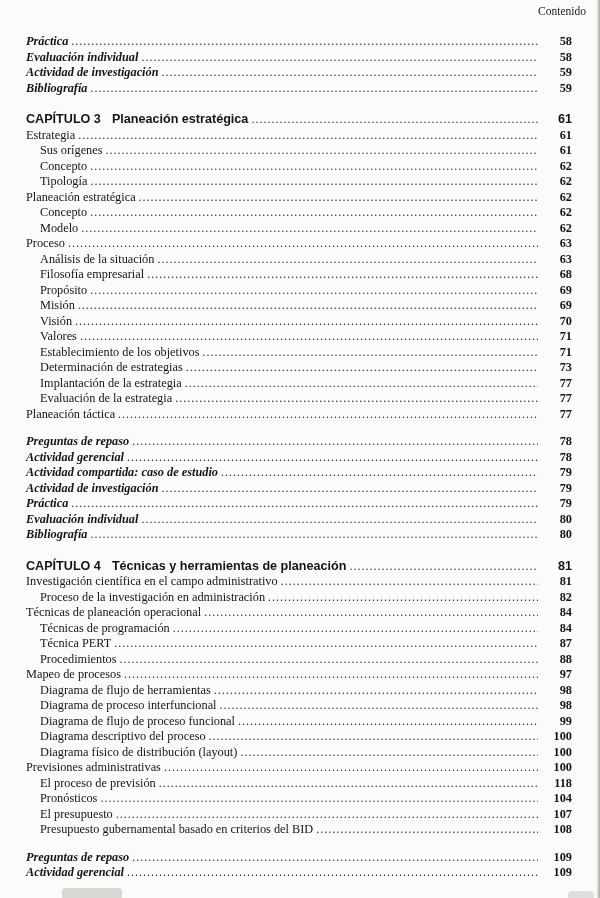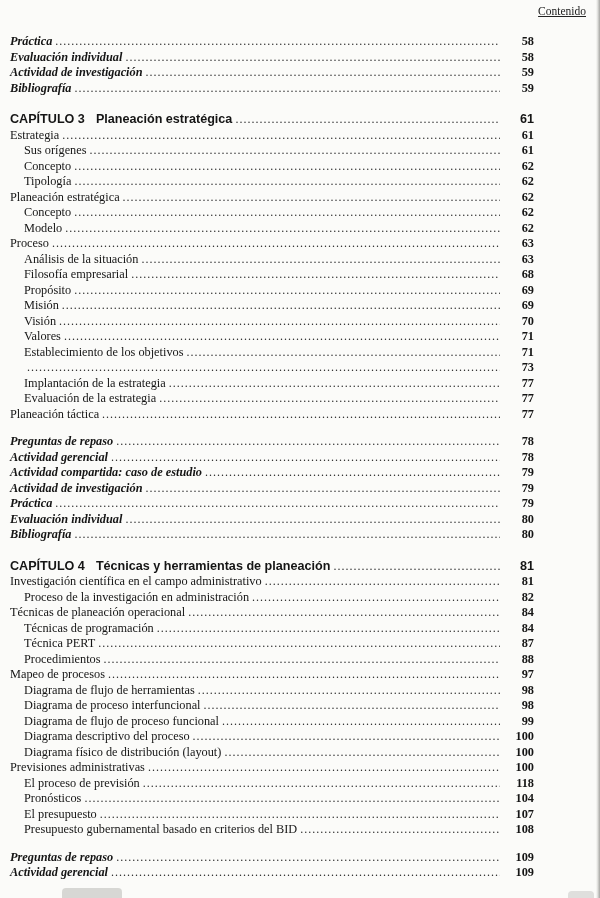--- a/index.html
+++ b/index.html
@@ -12,24 +12,23 @@
     position: relative;
   }
   .sheet { width: 100%; height: 100%; position: relative; }
 
   .running-head {
     text-align: right;
     font-size: 11.5px;
     padding: 5px 14px 17px 0;
     color: #222;
     font-family: "Liberation Serif", serif;
-    text-decoration: underline;
-  }
-
-  .toc { padding: 0 66px 0 10px; }
+  }
+
+  .toc { padding: 0 28px 0 10px; margin-left: 16px; }
 
   .row {
     display: flex;
     align-items: baseline;
     font-size: 12.3px;
     line-height: 15.5px;
     color: #151515;
   }
   .row .label { white-space: nowrap; }
   .row .dots {
@@ -227,20 +226,21 @@
 
   <div class="row subsection">
 
     <span class="label">Establecimiento de los objetivos</span>
     <span class="dots"></span>
     <span class="page-num">71</span>
   </div>
 
   <div class="row subsection">
 
+    <span class="label">Determinación de estrategias</span>
     <span class="dots"></span>
     <span class="page-num">73</span>
   </div>
 
   <div class="row subsection">
 
     <span class="label">Implantación de la estrategia</span>
     <span class="dots"></span>
     <span class="page-num">77</span>
   </div>

